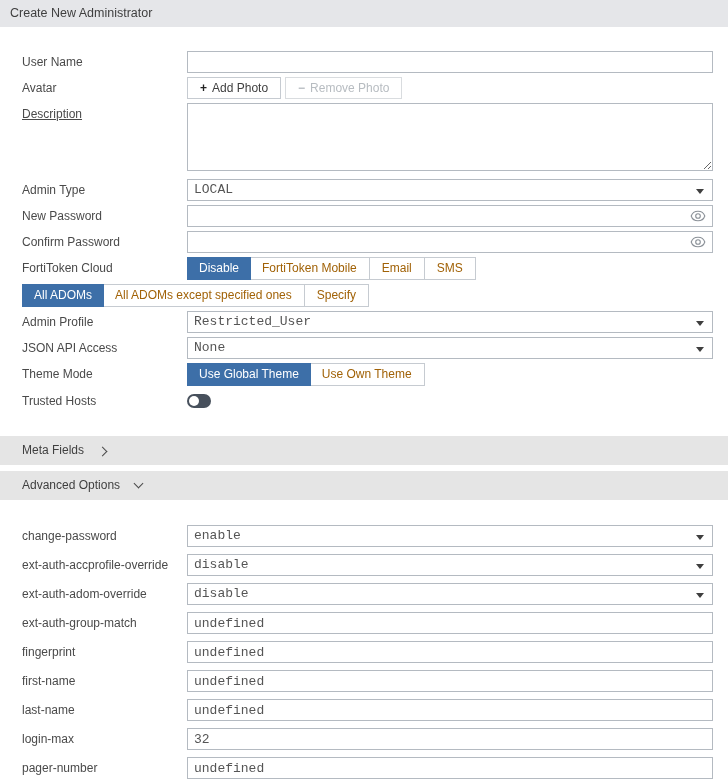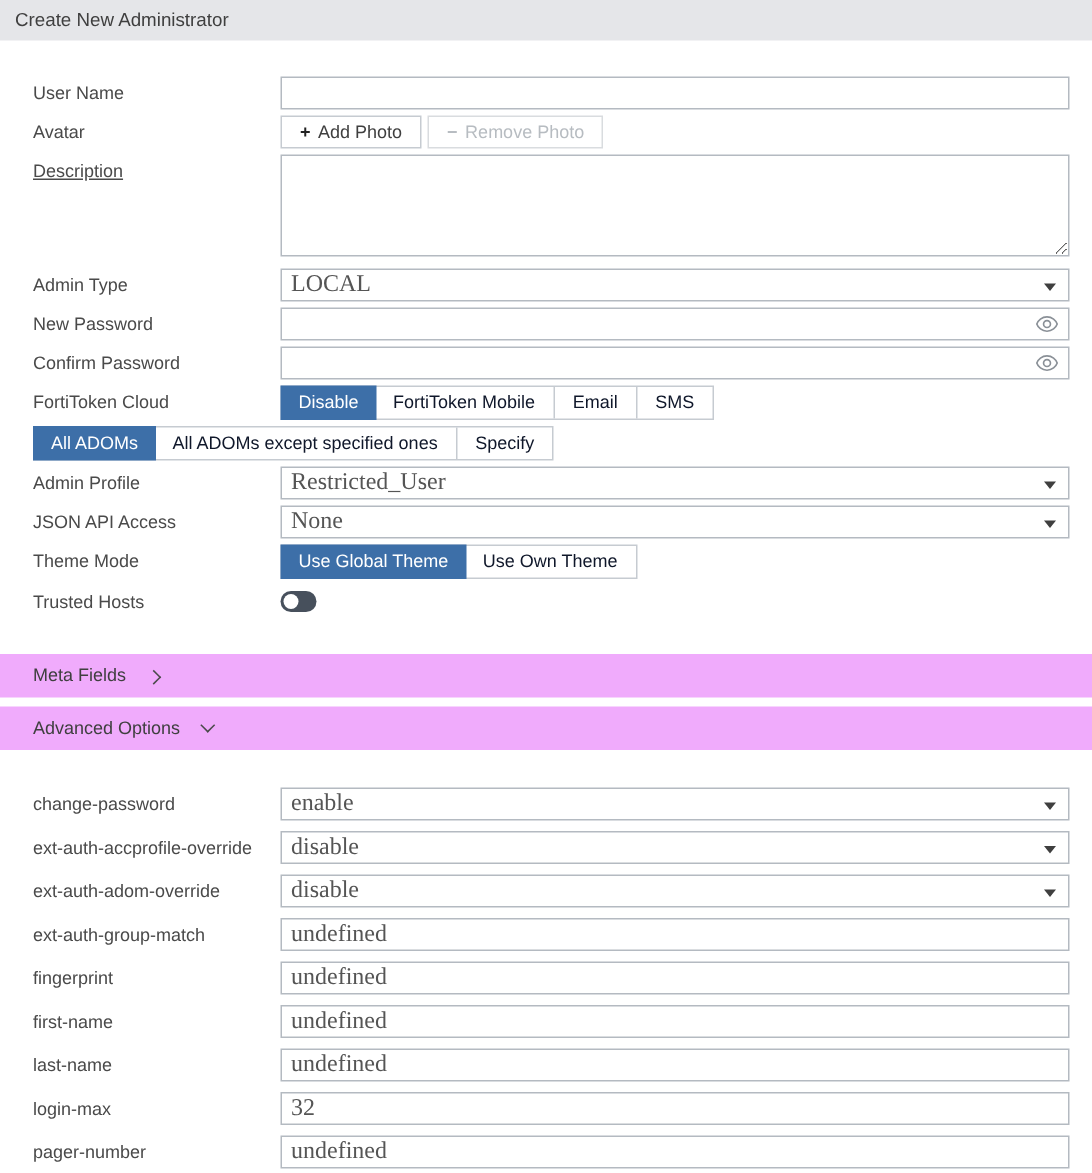--- a/index.html
+++ b/index.html
@@ -11,21 +11,21 @@
 
   .form-area { padding:24px 15px 0 22px; }
 
   .row { display:flex; align-items:flex-start; margin-bottom:4px; }
   .row-label { width:165px; flex:0 0 165px; line-height:22px; color:#4a4a4a; }
   .row-label.underlined { text-decoration:underline; }
   .row-ctrl { flex:1; min-width:0; position:relative; }
 
   .text-input, .pw-input, .fake-select, .textarea {
     width:100%; border:1px solid #b4bac1; background:#fff; color:#555;
-    font-family:Liberation Serif, serif; font-size:16px; }
+    font-family:Liberation Mono, monospace; font-size:13px; }
   .text-input, .pw-input { height:22px; padding:4px 6px; }
   .pw-input { padding-right:26px; }
   .textarea { height:68px; resize:both; display:block; padding:3px 6px; }
   .row.desc-row { margin-bottom:8px; }
 
   .fake-select { height:22px; line-height:20px; padding:0 24px 0 6px; position:relative;
                  white-space:nowrap; overflow:hidden; cursor:default; }
   .caret { position:absolute; right:8px; top:9px; width:0; height:0;
            border-left:4px solid transparent; border-right:4px solid transparent;
            border-top:5px solid #3f3f3f; }
@@ -33,32 +33,32 @@
   .eye { position:absolute; right:7px; top:5px; cursor:pointer; line-height:0; }
 
   .btn { display:inline-block; height:22px; line-height:20px; border:1px solid #c6cbd1;
          background:#fff; padding:0 12px; color:#3f3f3f; cursor:pointer; font-size:12px; }
   .btn .plus { font-weight:bold; color:#222; margin-right:5px; }
   .btn.disabled { color:#b7bcc1; border-color:#d9dcdf; cursor:default; }
   .btn.disabled .minus { margin-right:5px; color:#b7bcc1; font-weight:bold; }
   .btn + .btn { margin-left:4px; }
 
   .seg { display:inline-flex; border:1px solid #c6cbd1; background:#fff; }
-  .seg-opt { padding:0 12px; line-height:21px; height:21px; color:#0f172a;
+  .seg-opt { padding:0 12px; line-height:21px; height:21px; color:#a16207;
              border-right:1px solid #c6cbd1; cursor:pointer; white-space:nowrap; }
   .seg-opt:last-child { border-right:none; }
   .seg-opt.selected { background:#3d6fa8; color:#fff; margin:-1px; height:23px;
                       line-height:23px; border:none; position:relative; z-index:1; }
 
   .toggle { width:24px; height:14px; border-radius:7px; background:#47505c;
             position:relative; margin-top:4px; cursor:pointer; }
   .toggle .knob { position:absolute; left:2px; top:2px; width:10px; height:10px;
                   border-radius:50%; background:#fff; }
 
-  .section-bar { height:29px; background:#f0abfc; line-height:29px; padding-left:22px;
+  .section-bar { height:29px; background:#e5e5e5; line-height:29px; padding-left:22px;
                  color:#3f3f3f; cursor:pointer; margin-bottom:6px; }
   .section-gap { height:20px; }
   .chev { display:inline-block; width:7px; height:7px; border-right:1.5px solid #4a4a4a;
           border-bottom:1.5px solid #4a4a4a; margin-left:12px; }
   .chev.right { transform:rotate(-45deg); vertical-align:-1px; }
   .chev.down  { transform:rotate(45deg);  vertical-align:2px; }
 
   .adv-area { padding:19px 15px 0 22px; }
   .adv-area .row { margin-bottom:7px; }
 </style>

